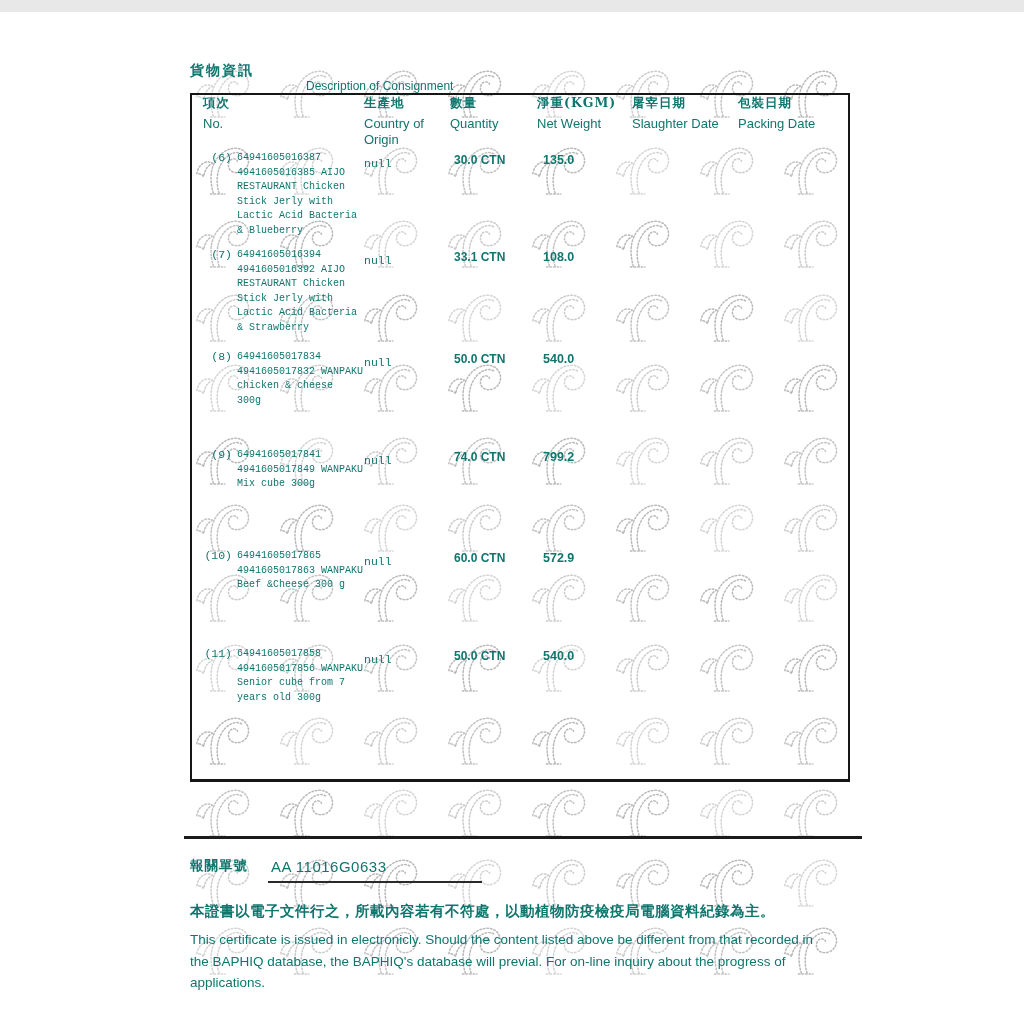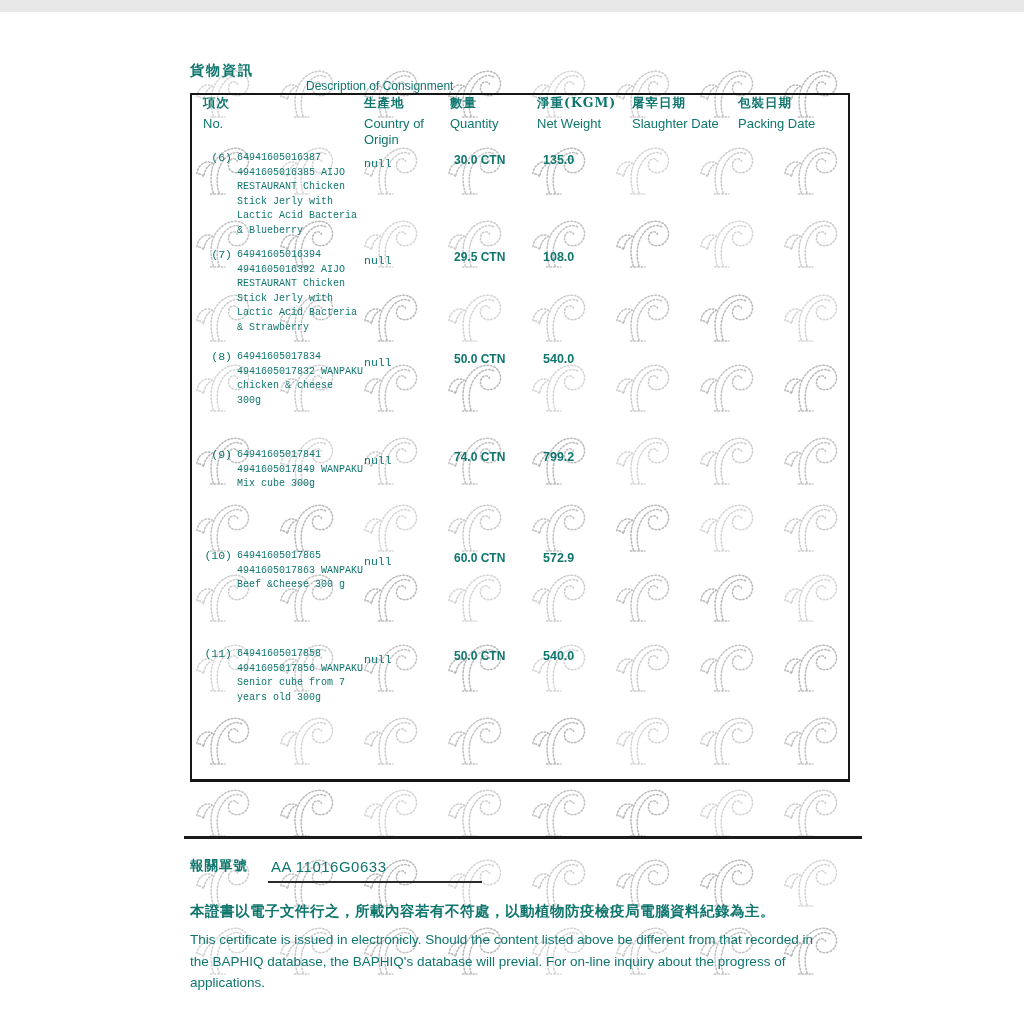--- a/index.html
+++ b/index.html
@@ -435,21 +435,21 @@
     </div>
     <div class="t-row" style="top:236px">
       <div class="mono c-no">(7)</div>
       <div class="mono c-goods">64941605016394
 4941605016392 AIJO
 RESTAURANT Chicken
 Stick Jerly with
 Lactic Acid Bacteria
 &amp; Strawberry</div>
       <div class="mono c-origin">null</div>
-      <div class="sans c-qty">29.5 CTN</div>
+      <div class="sans c-qty">33.1 CTN</div>
       <div class="sans c-net">108.0</div>
       <div class="sans c-slaughter"></div>
       <div class="sans c-packing"></div>
     </div>
     <div class="t-row" style="top:338px">
       <div class="mono c-no">(8)</div>
       <div class="mono c-goods">64941605017834
 4941605017832 WANPAKU
 chicken &amp; cheese
 300g</div>

